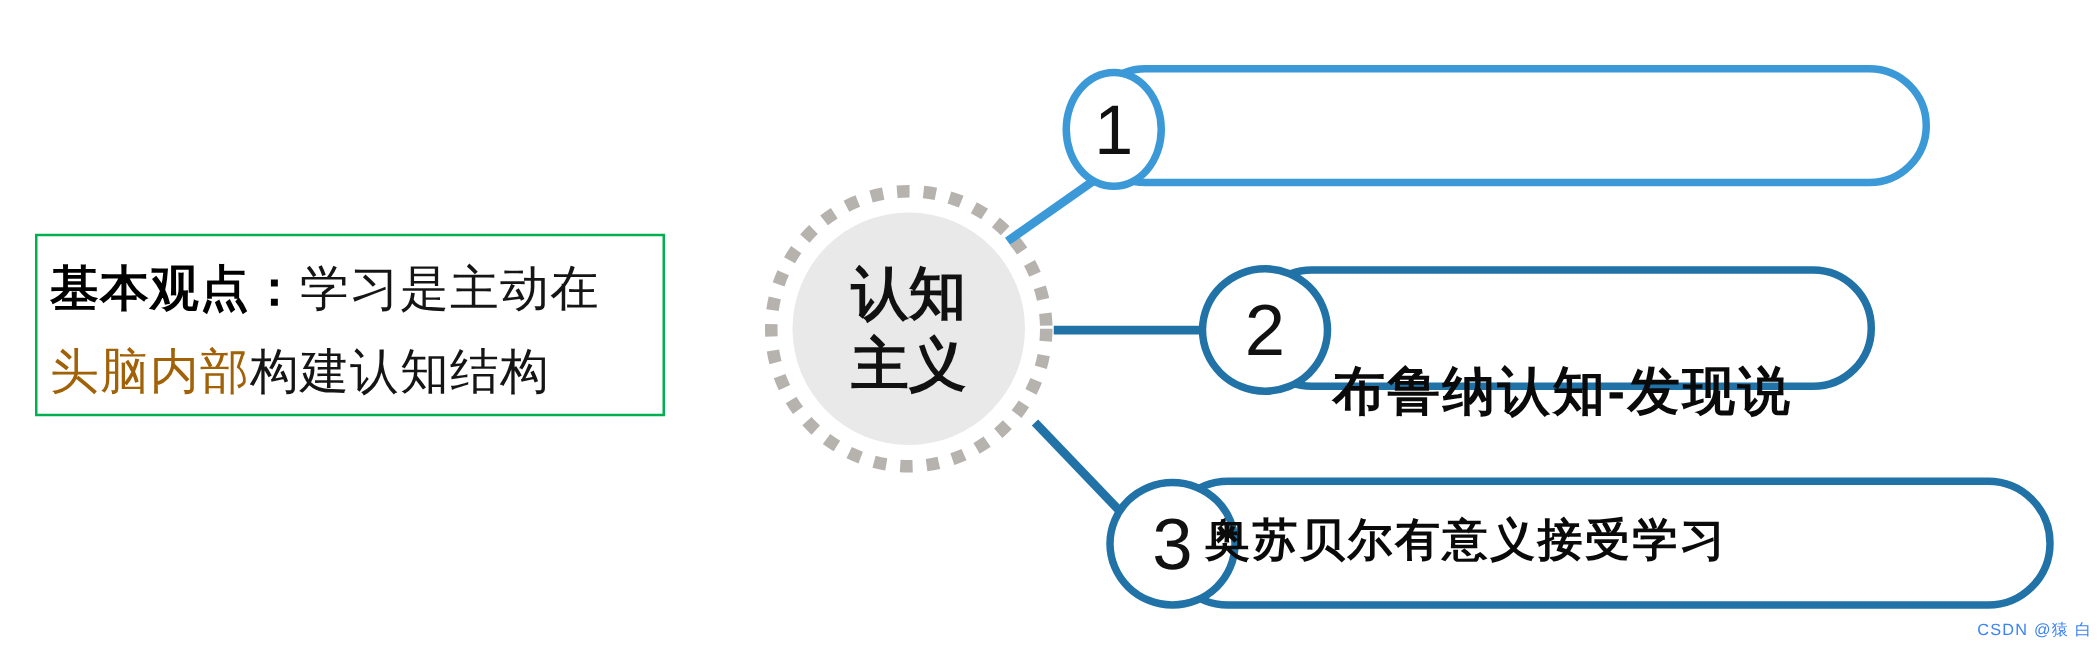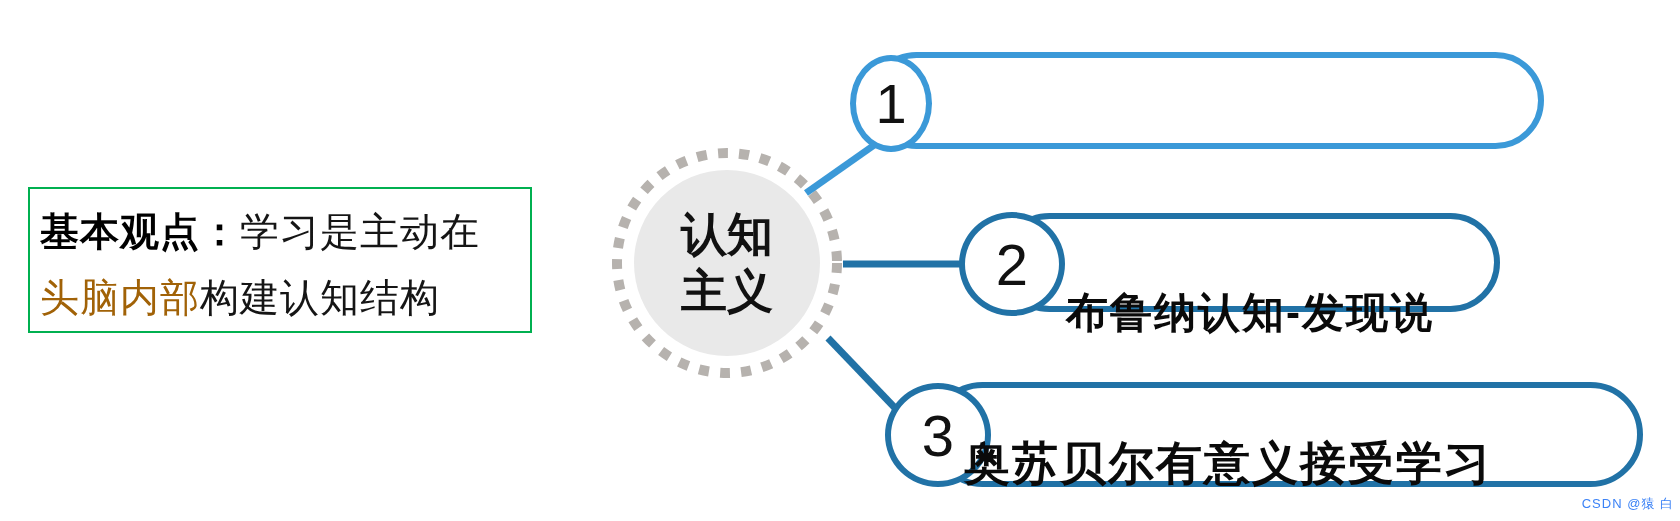--- a/index.html
+++ b/index.html
@@ -94,21 +94,21 @@
 
   .pill-label {
     color: #0a0a0a;
     font-weight: 700;
     white-space: nowrap;
     z-index: 5;
     letter-spacing: 2px;
   }
   .pill-label.l1 { left: 985px; top: 81px;  font-size: 41px; }
   .pill-label.l2 { left: 1066px; top: 241px; font-size: 42px; margin-top: 44px; }
-  .pill-label.l3 { left: 964px; top: 408px; font-size: 46px; margin-top: 25px; }
+  .pill-label.l3 { left: 964px; top: 408px; font-size: 36px; }
 
   .watermark {
     right: 6px; top: 495px;
     font-size: 13px;
     color: #3b82f6;
     z-index: 6;
     letter-spacing: 1px;
   }
 </style>
 </head>

